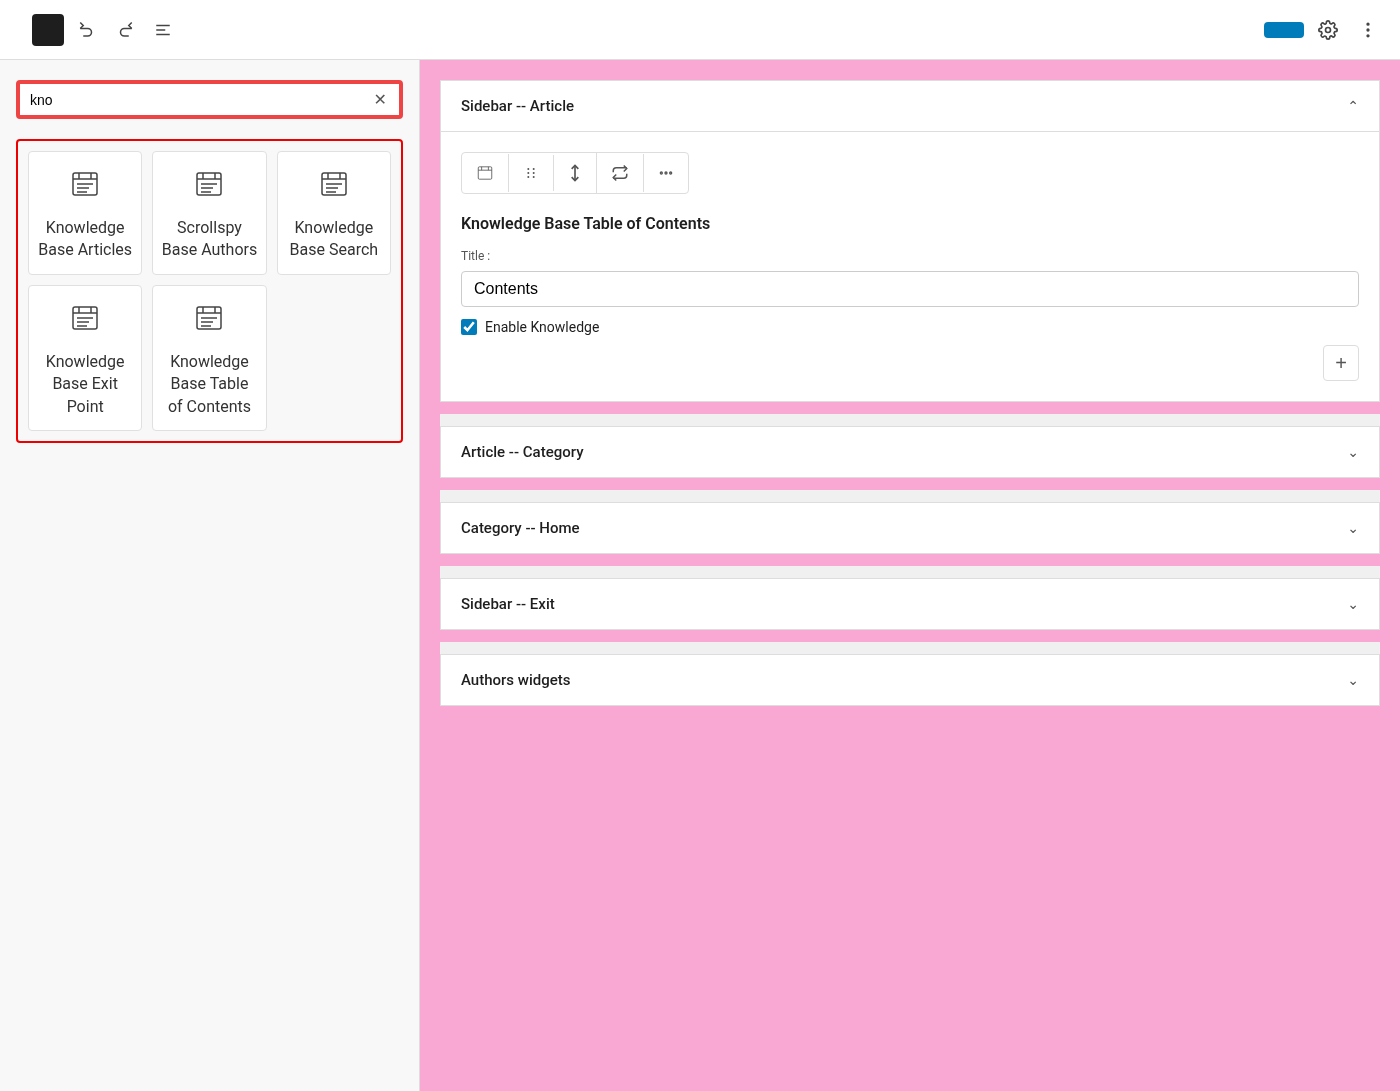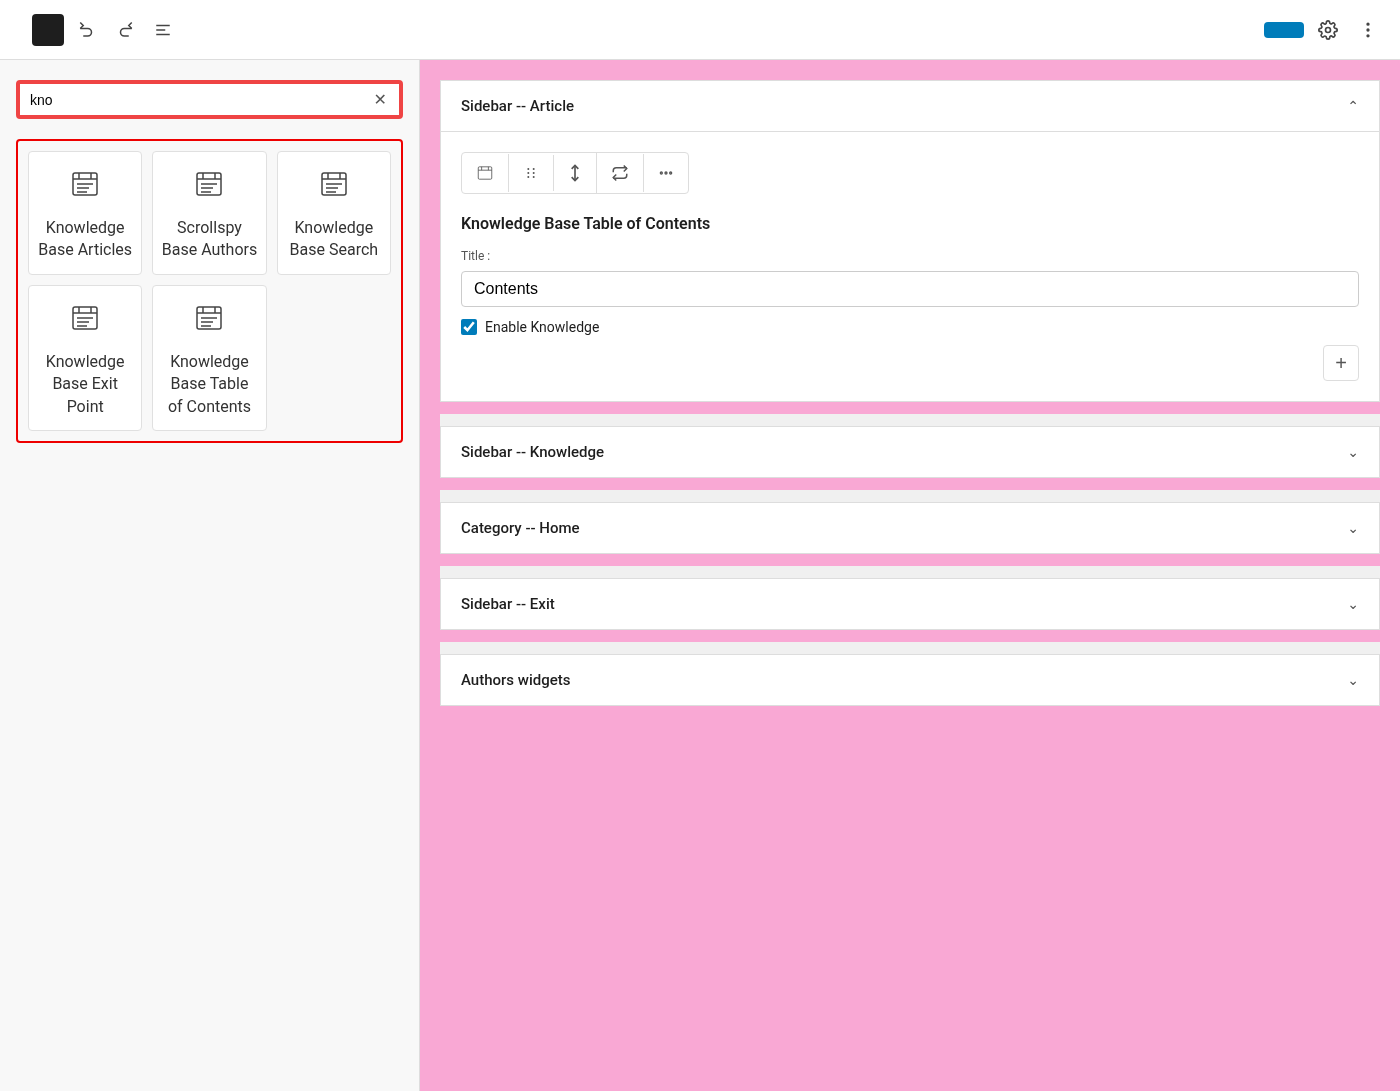--- a/index.html
+++ b/index.html
@@ -435,21 +435,21 @@
         </div>
 
         <div class="plus-btn-container">
           <button class="plus-btn">+</button>
         </div>
       </div>
     </div>
       <div class="separator-bar"></div>
       <div class="sidebar-section">
       <div class="sidebar-section-header">
-        <span>Sidebar -- Knowledge</span>
+        <span>Article -- Category</span>
         <span class="chevron-icon">⌄</span>
       </div>
     </div>
       <div class="separator-bar"></div>
       <div class="sidebar-section">
       <div class="sidebar-section-header">
         <span>Category -- Home</span>
         <span class="chevron-icon">⌄</span>
       </div>
     </div>

